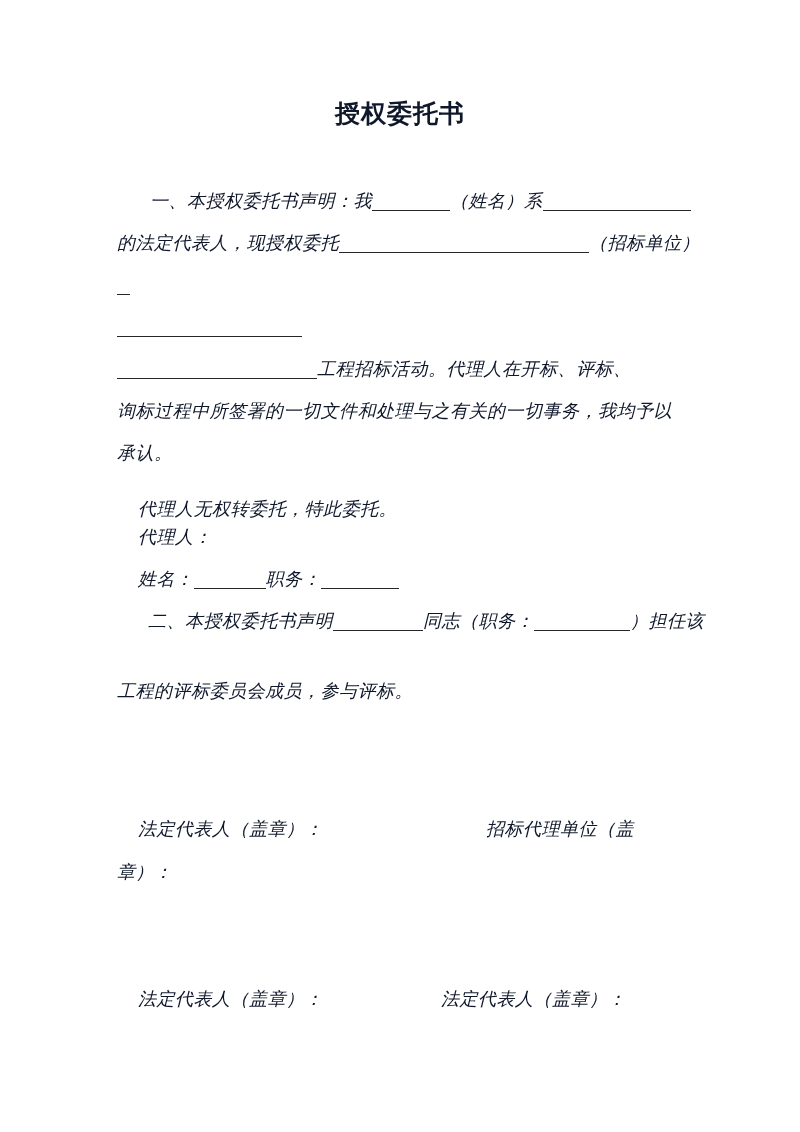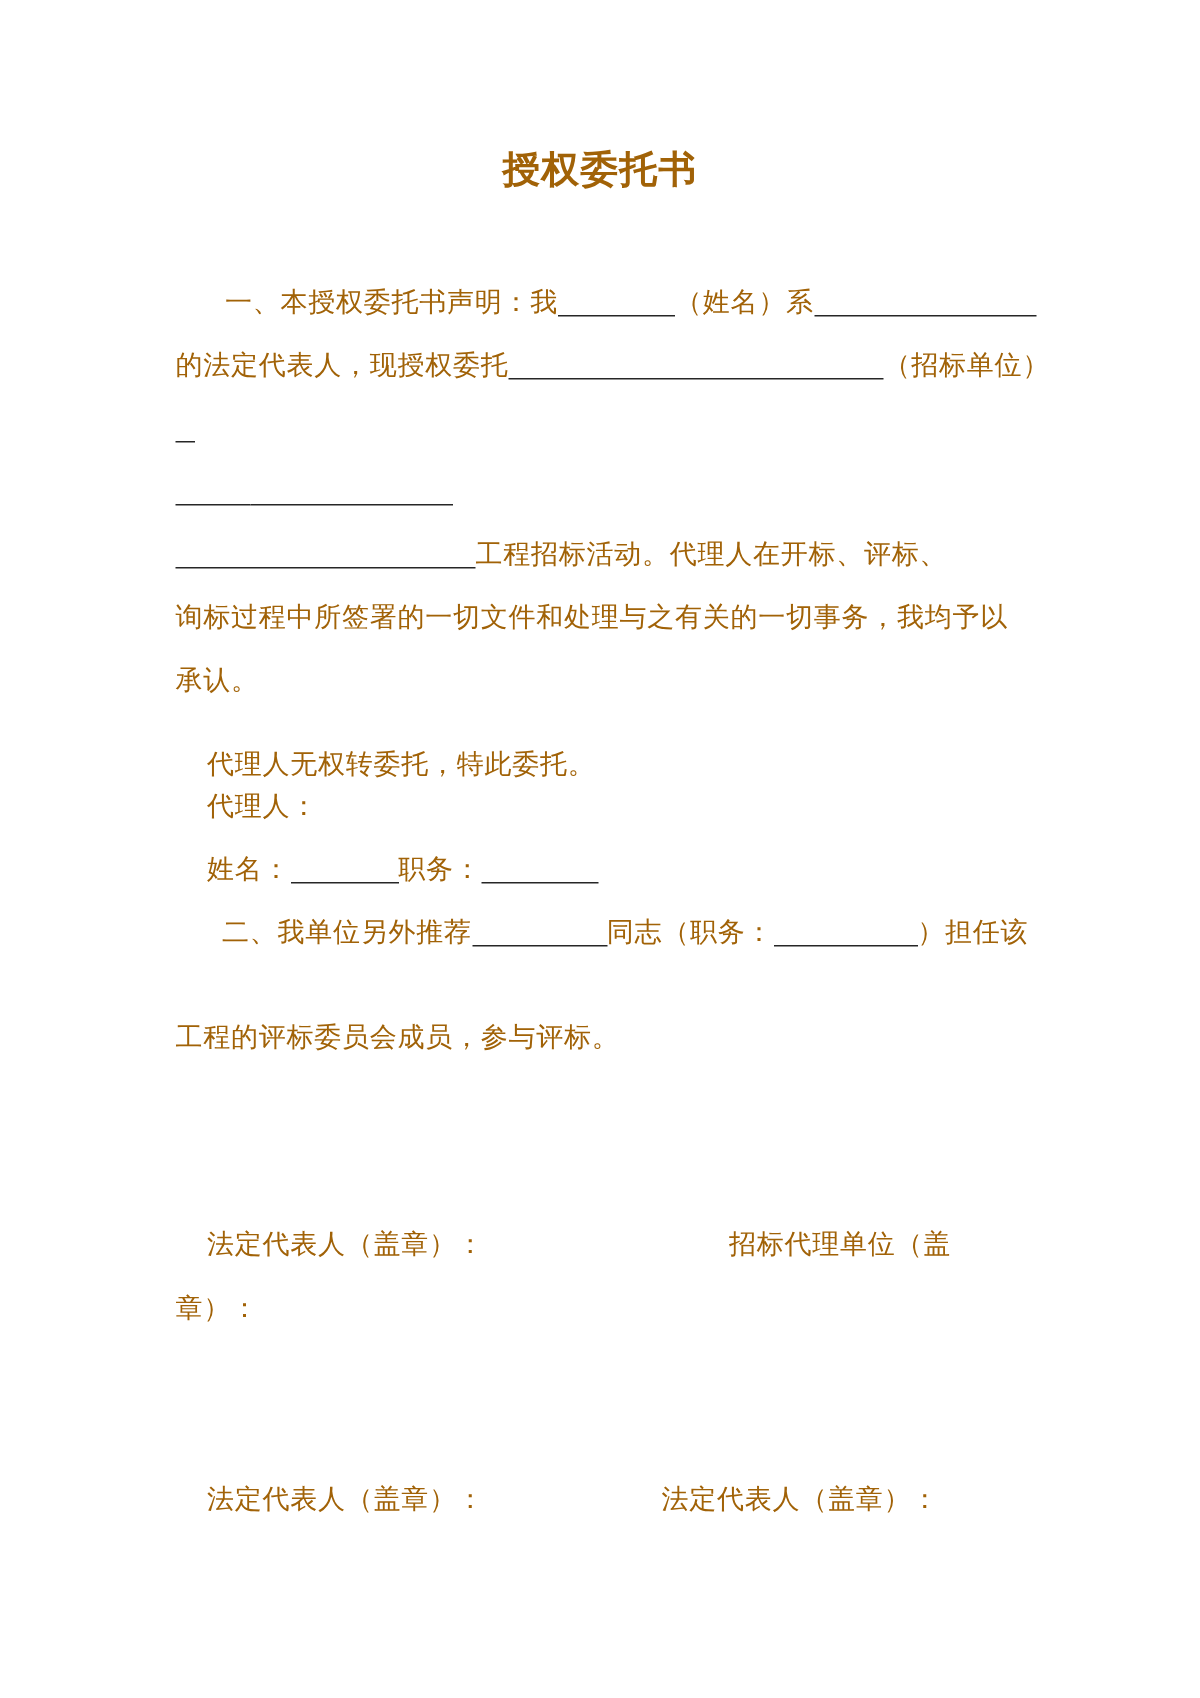--- a/index.html
+++ b/index.html
@@ -7,21 +7,21 @@
     padding: 0;
     background: #ffffff;
   }
   .page {
     position: relative;
     width: 800px;
     height: 1132px;
     background: #ffffff;
     overflow: hidden;
     font-family: "Liberation Serif", "DejaVu Serif", serif;
-    color: #a16207;
+    color: #0f172a;
   }
   .doc-title {
     position: absolute;
     top: 92px;
     left: 0;
     width: 800px;
     height: 44px;
     line-height: 44px;
     text-align: center;
     font-size: 25px;
@@ -30,20 +30,21 @@
     letter-spacing: 1px;
   }
   .text-line {
     position: absolute;
     left: 117px;
     height: 42px;
     line-height: 42px;
     font-size: 18px;
     white-space: nowrap;
     letter-spacing: 0.5px;
+    font-style: italic;
   }
   .seg-text {
     display: inline-block;
     vertical-align: baseline;
   }
   .blank-field {
     display: inline-block;
     height: 14px;
     border-bottom: 1px solid #262626;
     vertical-align: -4px;
@@ -62,19 +63,19 @@
       <div class="text-line" style="top: 180px; padding-left: 33px;"><span class="seg-text">一、本授权委托书声明：我</span><span class="blank-field" style="width: 78px;"></span><span class="seg-text">（姓名）系</span><span class="blank-field" style="width: 148px;"></span></div>
       <div class="text-line" style="top: 222px; padding-left: 0px;"><span class="seg-text">的法定代表人，现授权委托</span><span class="blank-field" style="width: 250px;"></span><span class="seg-text">（招标单位）</span></div>
       <div class="text-line" style="top: 264px; padding-left: 0px;"><span class="blank-field" style="width: 13px;"></span></div>
       <div class="text-line" style="top: 306px; padding-left: 0px;"><span class="blank-field" style="width: 50px;"></span><span class="blank-field" style="width: 135px;"></span></div>
       <div class="text-line" style="top: 348px; padding-left: 0px; text-align: right;"><span class="blank-field" style="width: 200px;"></span><span class="seg-text">工程招标活动。代理人在开标、评标、</span></div>
       <div class="text-line" style="top: 390px; padding-left: 0px;"><span class="seg-text">询标过程中所签署的一切文件和处理与之有关的一切事务，我均予以</span></div>
       <div class="text-line" style="top: 432px; padding-left: 0px;"><span class="seg-text">承认。</span></div>
       <div class="text-line" style="top: 488px; padding-left: 21px;"><span class="seg-text">代理人无权转委托，特此委托。</span></div>
       <div class="text-line" style="top: 516px; padding-left: 21px;"><span class="seg-text">代理人：</span></div>
       <div class="text-line" style="top: 558px; padding-left: 21px;"><span class="seg-text">姓名： </span><span class="blank-field" style="width: 72px;"></span><span class="seg-text">职务： </span><span class="blank-field" style="width: 78px;"></span></div>
-      <div class="text-line" style="top: 600px; padding-left: 31px;"><span class="seg-text">二、我单位另外推荐</span><span class="blank-field" style="width: 90px;"></span><span class="seg-text">同志（职务： </span><span class="blank-field" style="width: 96px;"></span><span class="seg-text">）担任该</span></div>
+      <div class="text-line" style="top: 600px; padding-left: 31px;"><span class="seg-text">二、本授权委托书声明</span><span class="blank-field" style="width: 90px;"></span><span class="seg-text">同志（职务： </span><span class="blank-field" style="width: 96px;"></span><span class="seg-text">）担任该</span></div>
       <div class="text-line" style="top: 670px; padding-left: 0px;"><span class="seg-text">工程的评标委员会成员，参与评标。</span></div>
       <div class="text-line" style="top: 808px; padding-left: 21px;"><span class="seg-text">法定代表人（盖章）：</span><span class="column-gap" style="width: 163px;"></span><span class="seg-text">招标代理单位（盖</span></div>
       <div class="text-line" style="top: 851px; padding-left: 0px;"><span class="seg-text">章）：</span></div>
       <div class="text-line" style="top: 978px; padding-left: 21px;"><span class="seg-text">法定代表人（盖章）：</span><span class="column-gap" style="width: 118px;"></span><span class="seg-text">法定代表人（盖章）：</span></div>
     </div>
 </div>
 
 </body></html>

